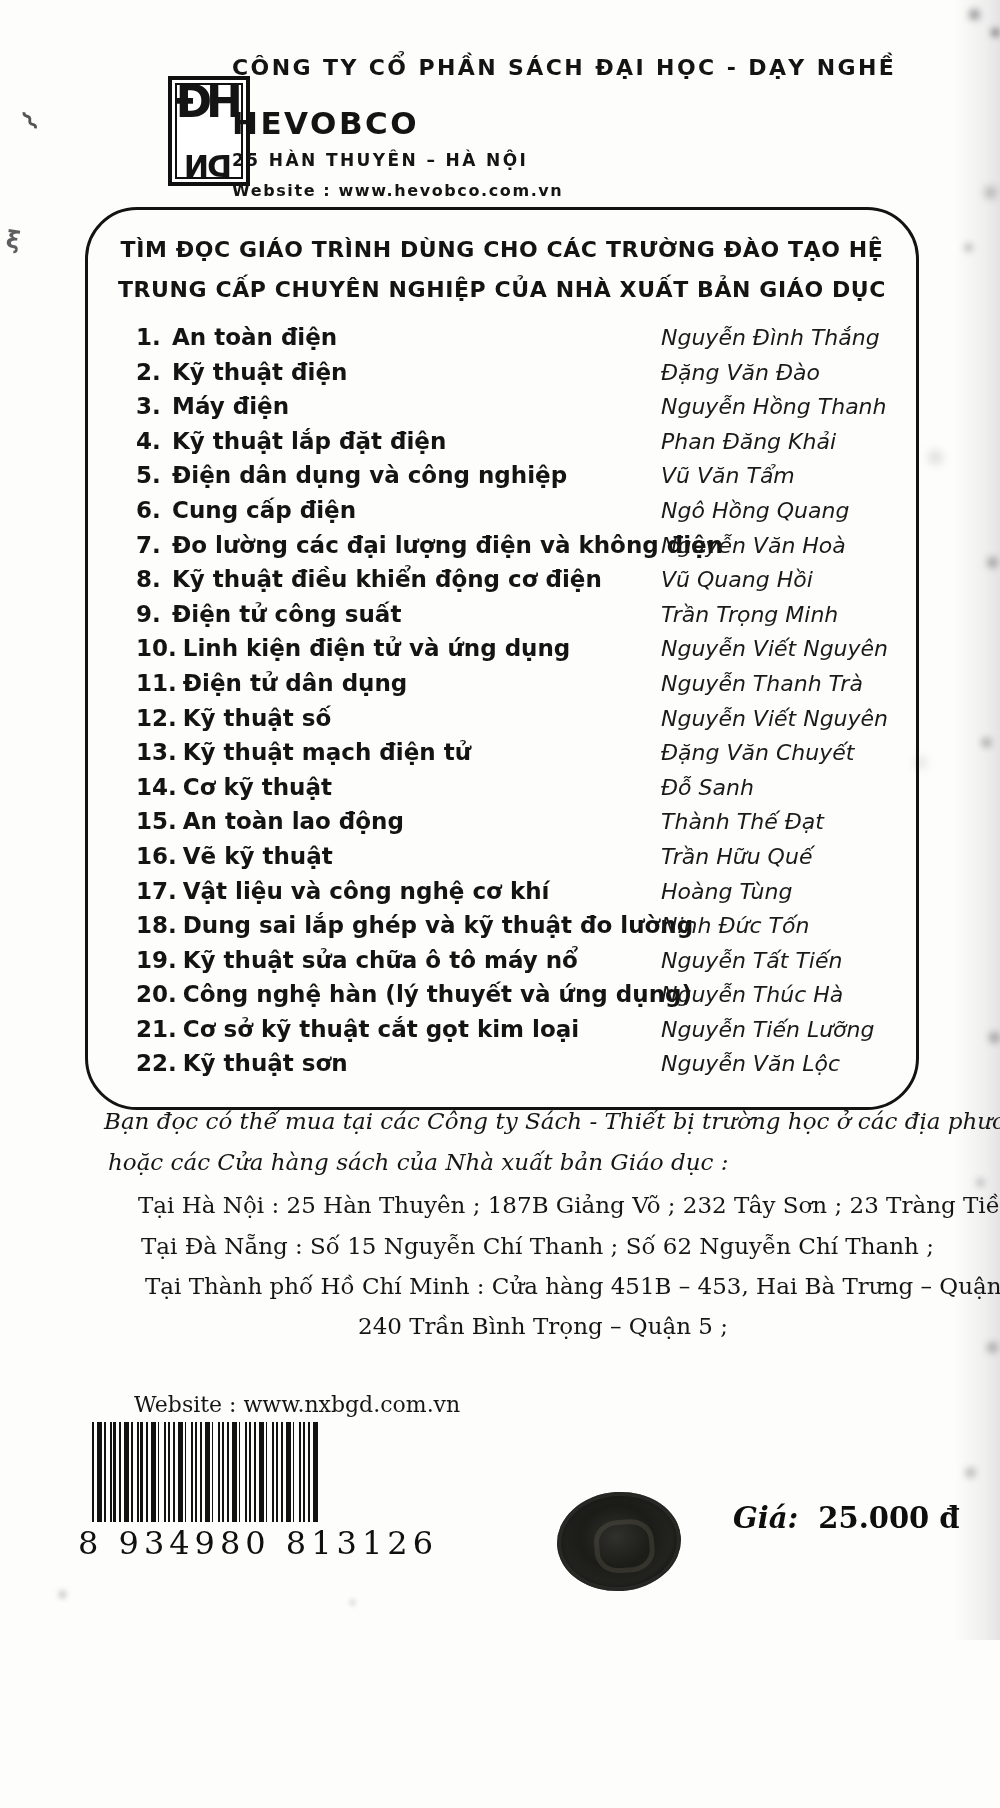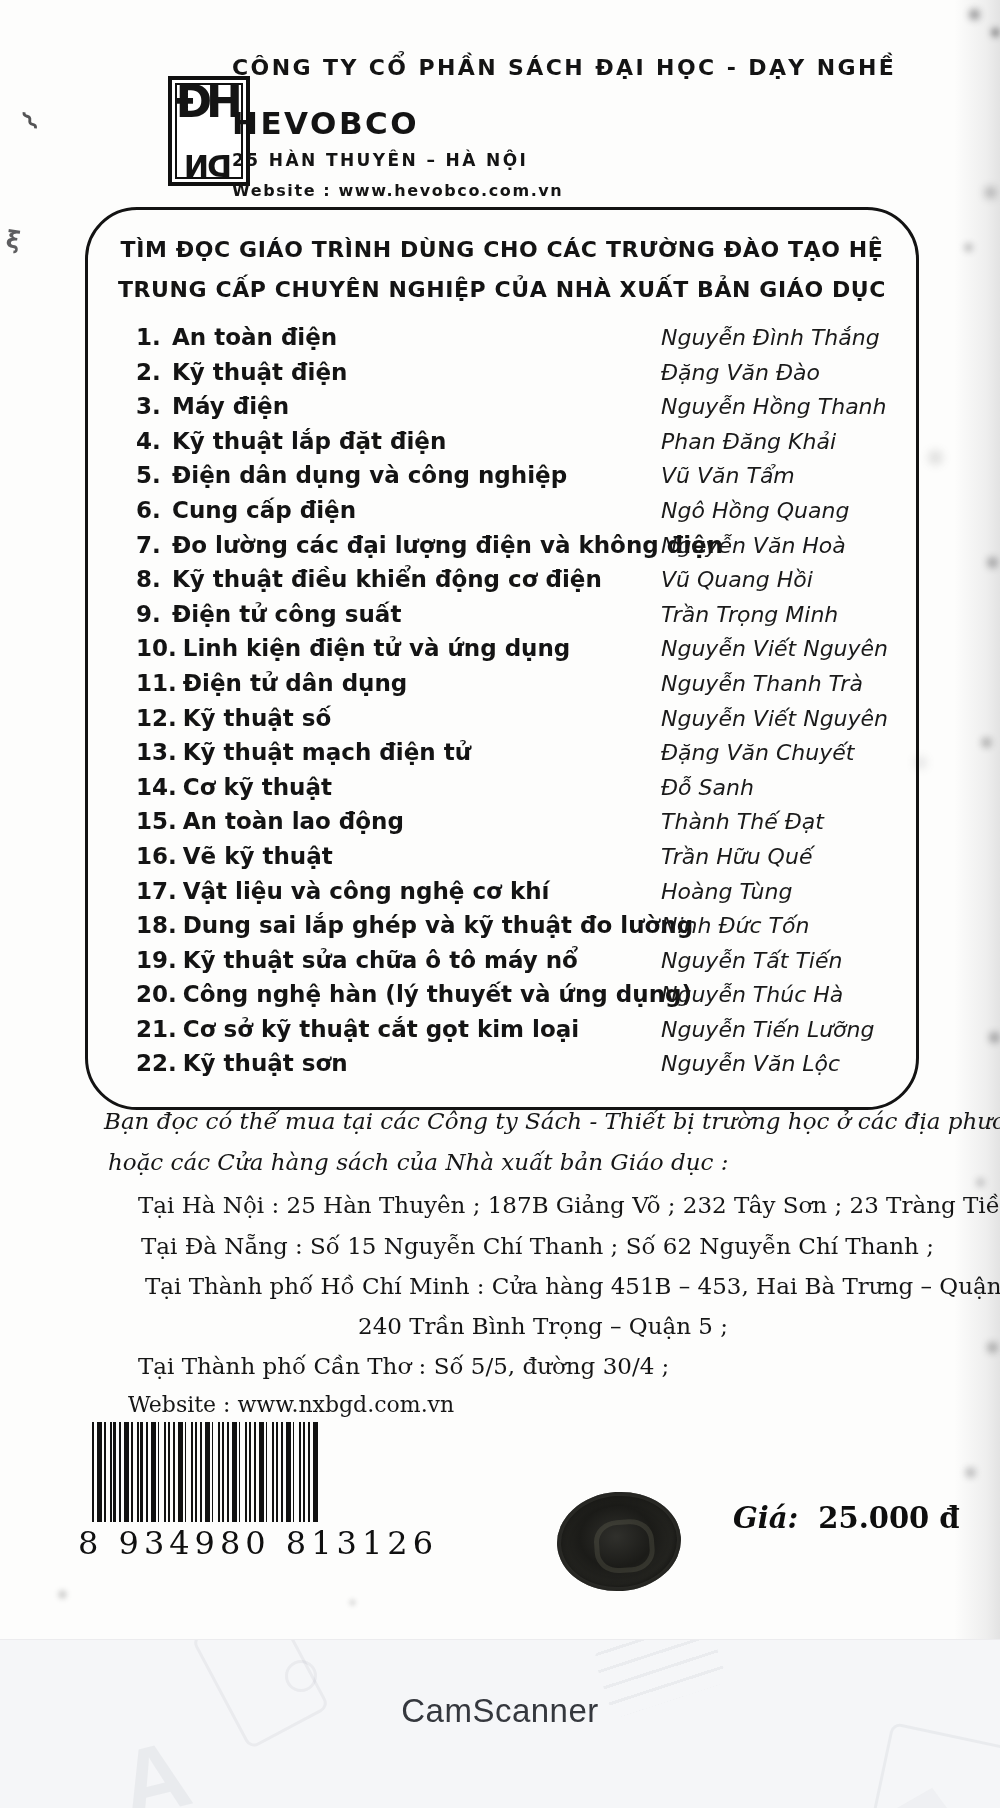--- a/index.html
+++ b/index.html
@@ -57,21 +57,21 @@
   .serif{font-family:"DejaVu Serif",serif;}
   .pline{position:absolute;font-size:23px;white-space:nowrap;color:#161616;}
   .it{font-style:italic;}
   .p-intro1{left:104px;top:1108px;}
   .p-intro2{left:108px;top:1149px;}
   .p-hanoi{left:138px;top:1192px;}
   .p-danang{left:141px;top:1233px;}
   .p-hcm{left:145px;top:1273px;}
   .p-hcm2{left:358px;top:1313px;}
   .p-cantho{left:138px;top:1353px;}
-  .p-web{left:128px;top:1392px;font-size:22px;}
+  .p-web{left:134px;top:1392px;font-size:22px;}
   
   .barcode{position:absolute;left:78px;top:1422px;width:240px;}
   .bars{width:228px;height:100px;margin-left:14px;
     background:repeating-linear-gradient(90deg,
       #121212 0 2px,transparent 2px 5px,
       #121212 5px 10px,transparent 10px 12px,
       #121212 12px 13.5px,transparent 13.5px 18px,
       #121212 18px 20px,transparent 20px 21.5px,
       #121212 21.5px 24px,transparent 24px 27px);}
   .digits{margin-top:2px;font-family:"DejaVu Serif",serif;font-size:32px;
@@ -242,35 +242,25 @@
         </div>
       </div>
   </div>
 
   <div class="pline serif it p-intro1">Bạn đọc có thể mua tại các Công ty Sách - Thiết bị trường học ở các địa phương</div>
   <div class="pline serif it p-intro2">hoặc các Cửa hàng sách của Nhà xuất bản Giáo dục :</div>
   <div class="pline serif p-hanoi">Tại Hà Nội : 25 Hàn Thuyên ; 187B Giảng Võ ; 232 Tây Sơn ; 23 Tràng Tiền ;</div>
   <div class="pline serif p-danang">Tại Đà Nẵng : Số 15 Nguyễn Chí Thanh ; Số 62 Nguyễn Chí Thanh ;</div>
   <div class="pline serif p-hcm">Tại Thành phố Hồ Chí Minh : Cửa hàng 451B – 453, Hai Bà Trưng – Quận 3 ;</div>
   <div class="pline serif p-hcm2">240 Trần Bình Trọng – Quận 5 ;</div>
-  <div class="pline serif p-cantho">Tại Thành phố Cần Thơ : Số 5/5, đường 30/4 ;</div>
   <div class="pline serif p-web">Website : www.nxbgd.com.vn</div>
 
   <div class="barcode">
     <div class="bars"></div>
     <div class="digits">8 934980 813126</div>
   </div>
   <div class="stamp"></div>
   <div class="price">
     <span class="it">Giá:</span><span class="pv">25.000 đ</span>
   </div>
 
-  <div class="cs-footer">
-    <div class="doodle d-phone"></div>
-    <div class="doodle d-circ"></div>
-    <div class="doodle d-lines"></div>
-    <div class="doodle d-frame"></div>
-    <div class="doodle d-frame2"></div>
-    <div class="doodle d-a">A</div>
-    <div class="cs-text">CamScanner</div>
-  </div>
 
 </div>
 
 </body></html>

